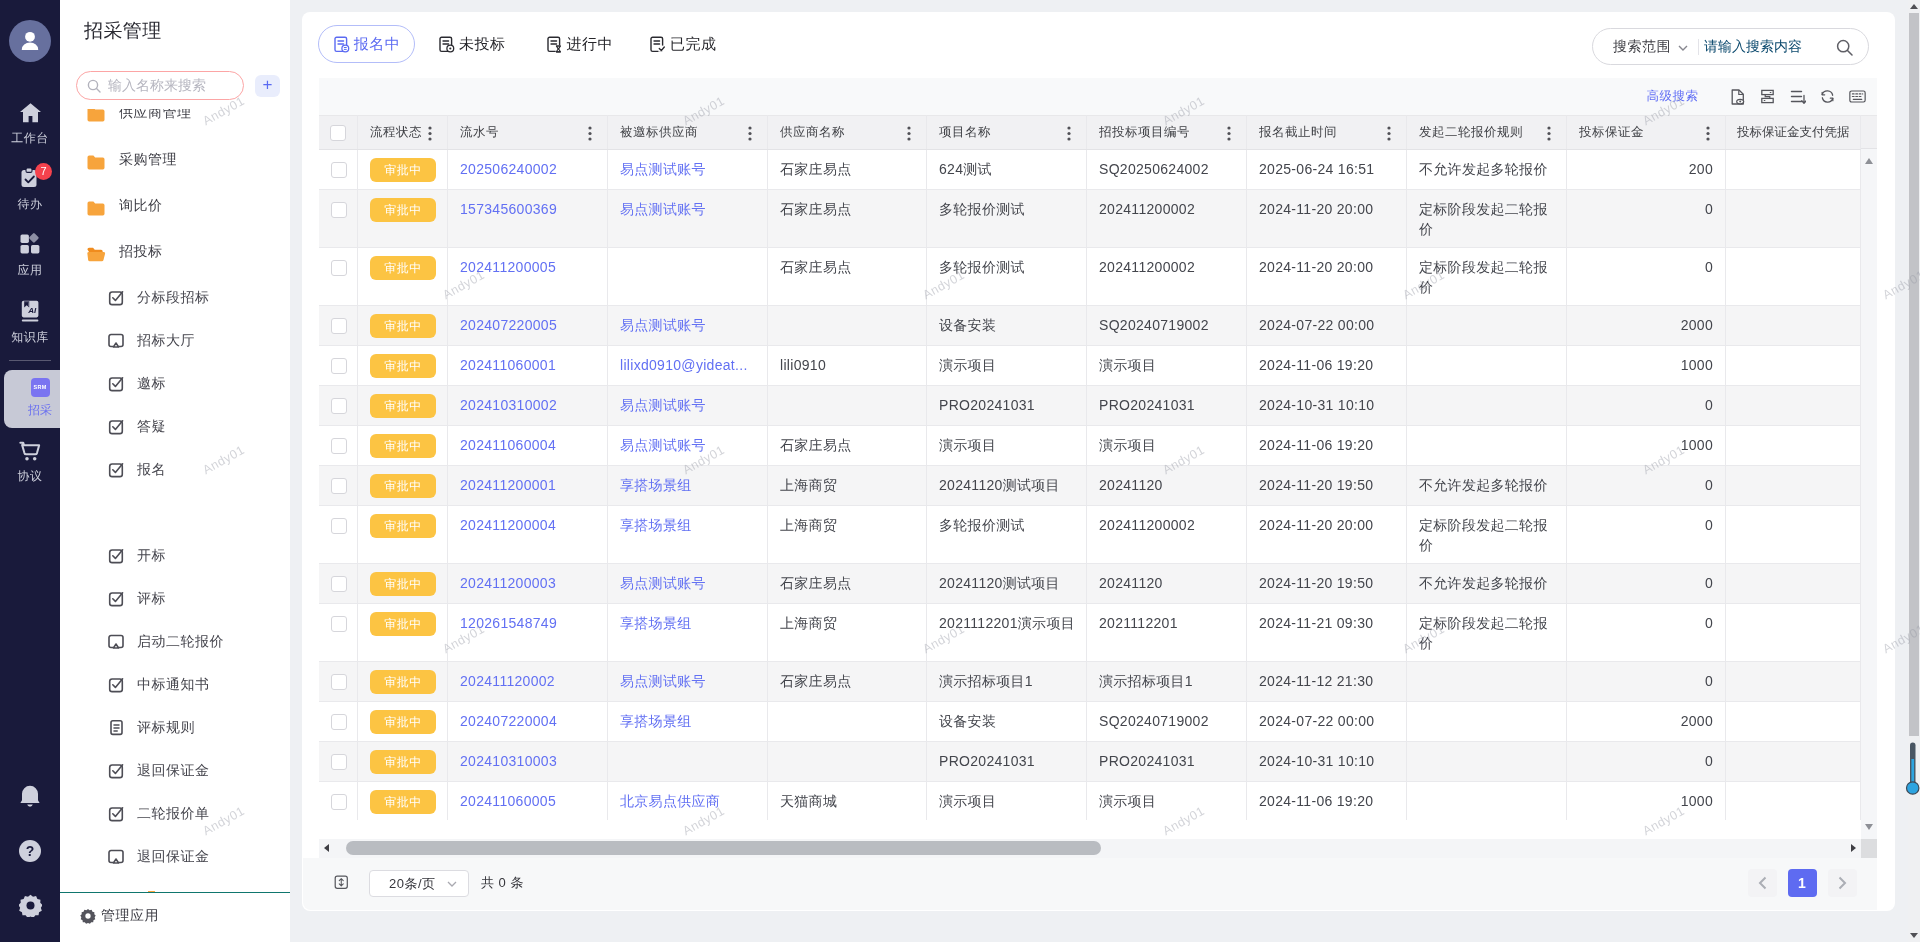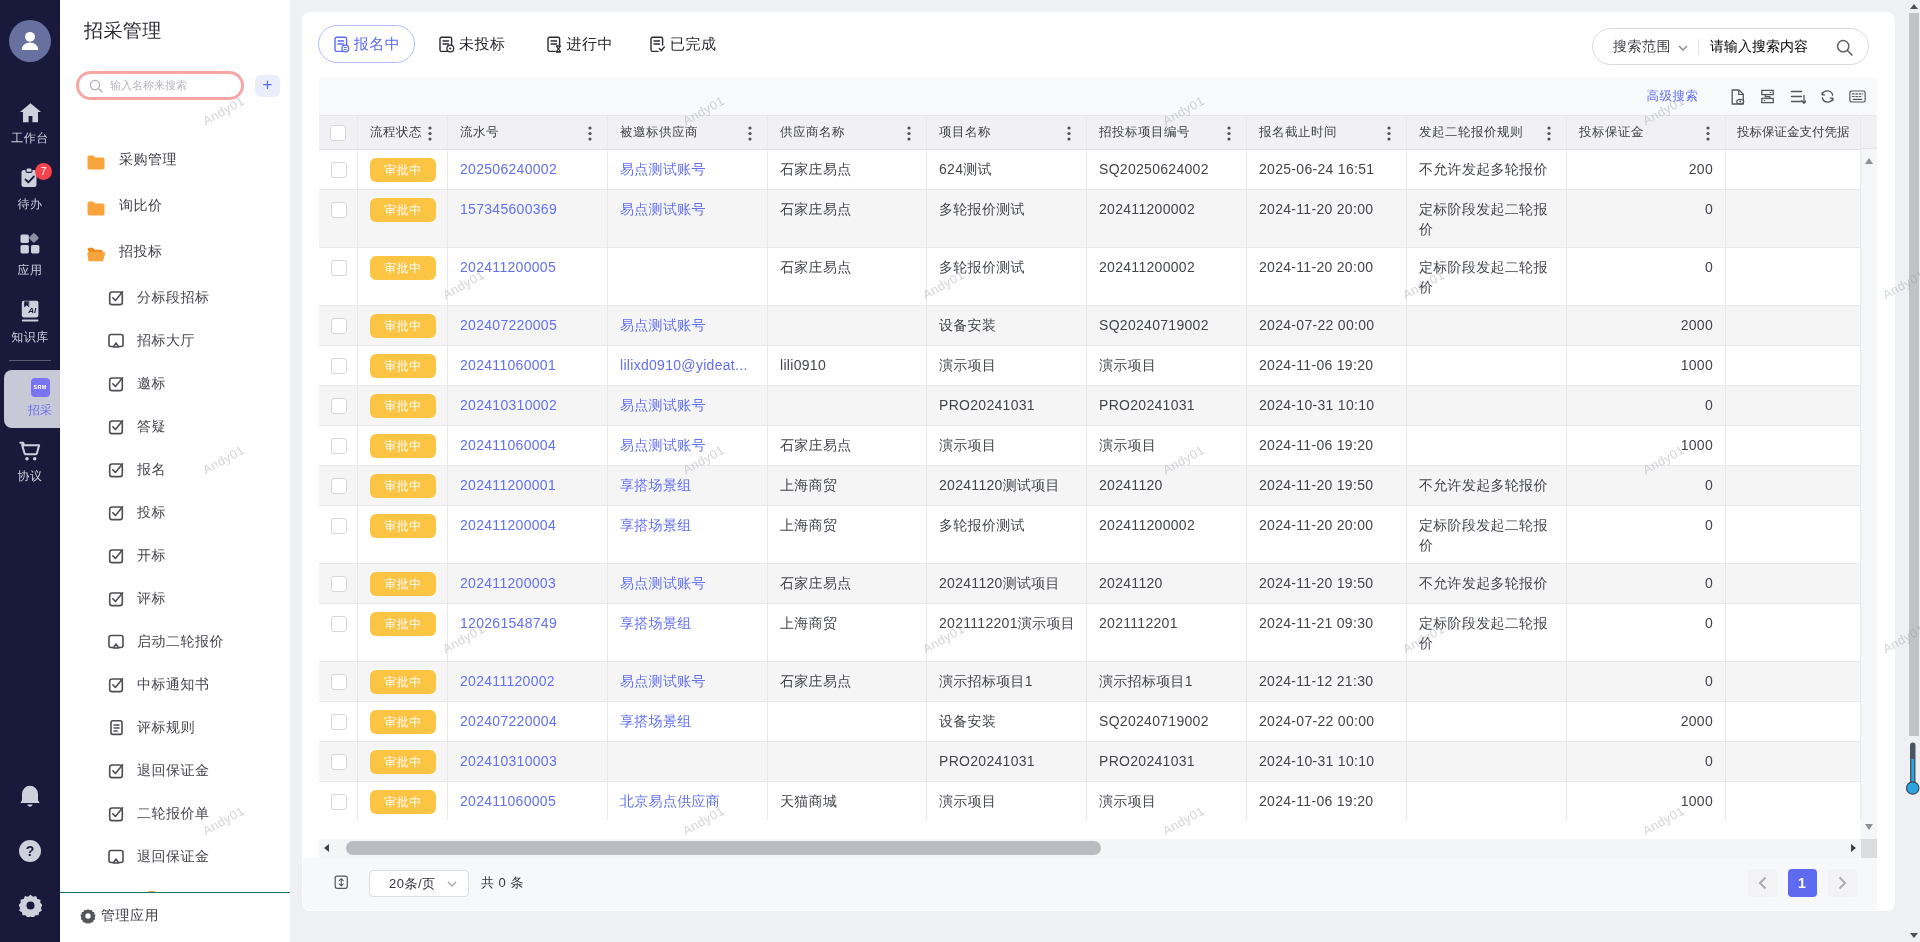--- a/index.html
+++ b/index.html
@@ -9,21 +9,21 @@
 #leftbar .nav{position:absolute;width:60px;text-align:center;color:#ced0dc;font-size:12px}
 #avatar{position:absolute;left:9px;top:20px;width:42px;height:42px;border-radius:50%;background:#67709e;display:flex;align-items:center;justify-content:center}
 .lbl{display:block;margin-top:3px;letter-spacing:.5px}
 #active-item{position:absolute;left:4px;top:370px;width:72px;height:58px;background:#c7c9d6;border-radius:8px;text-align:center}
 #srm{display:inline-block;margin-top:8px;width:19px;height:19px;background:#7a74f1;border-radius:4px;color:#fff;font-size:5.5px;font-weight:bold;line-height:19px;letter-spacing:.3px}
 #active-item .t{display:block;color:#6a70f0;font-size:12px;margin-top:5px}
 #lb-divider{position:absolute;left:9px;top:360px;width:42px;height:0;border-top:1px solid rgba(255,255,255,.28)}
 
 #sidenav{position:absolute;left:60px;top:0;width:230px;height:942px;background:#fff}
 #sn-title{position:absolute;left:24px;top:18px;font-size:19px;color:#2a2a32;font-weight:400;letter-spacing:.4px}
-#sn-search{position:absolute;left:16px;top:71px;width:168px;height:29px;border:3px solid #fca5a5;border-radius:15px;display:flex;align-items:center;padding-left:10px;color:#b6b6c0;font-size:11px}
+#sn-search{position:absolute;left:16px;top:71px;width:168px;height:29px;border:1px solid #fca5a5;border-radius:15px;display:flex;align-items:center;padding-left:10px;color:#b6b6c0;font-size:14px}
 #sn-search svg{margin-right:7px}
 #sn-plus{position:absolute;left:195px;top:75px;width:25px;height:22px;background:#e9edfc;border-radius:6px;color:#5a6af2;font-size:17px;line-height:20px;text-align:center}
 #sn-menu{position:absolute;left:0;top:108.5px;width:230px;height:783px;overflow:hidden}
 .mi{position:absolute;left:0;width:230px;height:43px;display:flex;align-items:center}
 .mi .ic{width:20px;margin-left:26px;display:flex;justify-content:center;margin-top:4px}
 .mi .tx{margin-left:13px;font-size:14px;color:#3c3c44;letter-spacing:.5px}
 .mi.sub .ic{margin-left:47px;width:18px;margin-top:0}
 .mi.sub .tx{margin-left:12px;color:#45454d}
 #sn-foot{position:absolute;left:0;top:892px;width:230px;height:50px;border-top:1px solid #0f766e}
 #sn-foot .in{display:flex;align-items:center;margin:14px 0 0 20px;font-size:14px;color:#3c3c44;letter-spacing:.5px}
@@ -33,21 +33,21 @@
 
 #tabs{position:absolute;left:16px;top:13px;height:38px;display:flex;align-items:center}
 .tab{display:flex;align-items:center;font-size:15px;color:#26262b;letter-spacing:.5px}
 .tab svg{margin-right:4px}
 #tab-active{width:97px;height:38px;border:1px solid #b3bdf9;border-radius:19px;background:#fff;color:#5b6af2;justify-content:center}
 
 #searchpill{position:absolute;left:1290px;top:16px;width:277px;height:37px;border:1px solid #d9d9de;border-radius:19px;display:flex;align-items:center;font-size:14px}
 #searchpill .lab{margin-left:20px;color:#3f3f45;letter-spacing:.5px}
 #searchpill .car{margin-left:7px;margin-top:2px}
 #searchpill .div{width:1px;height:16px;background:#e3e3e8;margin-left:10px}
-#searchpill .ph{margin-left:11px;color:#000000}
+#searchpill .ph{margin-left:5px;color:#0c4a6e}
 #searchpill .mag{position:absolute;right:15px;top:10px}
 
 #band{position:absolute;left:16.5px;top:66px;width:1558px;height:37px;background:#f8f9fa;display:flex;align-items:center;justify-content:flex-end}
 #band .adv{color:#5f6df5;font-size:12.5px;letter-spacing:.5px;margin-right:24px}
 #band .bicon{width:30px;display:flex;justify-content:center}
 
 #tblwrap{position:absolute;left:16.5px;top:103px;width:1542px;height:705px;overflow:hidden}
 table{border-collapse:collapse;table-layout:fixed;width:1542px}
 th,td{border-right:1px solid #e9e9ec;overflow:hidden;white-space:nowrap;font-size:14px;padding:0 12px;vertical-align:top}
 thead th{background:#f1f1f3;height:34px;color:#3f4045;font-weight:normal;font-size:12.5px;text-align:left;vertical-align:middle;border-bottom:1px solid #e3e3e6;border-top:1px solid #e8e8ea;position:relative;letter-spacing:.5px}
@@ -137,20 +137,28 @@
       </svg></div>
 </div>
 <div id="sidenav">
 <div id="sn-title">招采管理</div>
 <div id="sn-search"><svg width="14" height="14" viewBox="0 0 14 14">
         <circle cx="6" cy="6" r="4.6" fill="none" stroke="#b2b2bc" stroke-width="1.4"></circle>
         <path d="M9.5 9.5 L13 13" stroke="#b2b2bc" stroke-width="1.4" stroke-linecap="round"></path>
       </svg>输入名称来搜索</div>
 <div id="sn-plus">+</div>
 <div id="sn-menu">
+<div class="mi" style="top:-17.5px">
+        <span class="ic">
+          <svg width="20" height="17" viewBox="0 0 20 17">
+            <path d="M1.5 3.2 a1.7 1.7 0 0 1 1.7-1.7 h4.2 l1.8 2 h7.6 a1.7 1.7 0 0 1 1.7 1.7 v8.6 a1.7 1.7 0 0 1 -1.7 1.7 H3.2 a1.7 1.7 0 0 1 -1.7-1.7 Z" fill="#f7a43c"></path>
+          </svg>
+        </span>
+        <span class="tx">供应商管理</span>
+      </div>
 <div class="mi" style="top:30px">
         <span class="ic">
           <svg width="20" height="17" viewBox="0 0 20 17">
             <path d="M1.5 3.2 a1.7 1.7 0 0 1 1.7-1.7 h4.2 l1.8 2 h7.6 a1.7 1.7 0 0 1 1.7 1.7 v8.6 a1.7 1.7 0 0 1 -1.7 1.7 H3.2 a1.7 1.7 0 0 1 -1.7-1.7 Z" fill="#f7a43c"></path>
           </svg>
         </span>
         <span class="tx">采购管理</span>
       </div>
 <div class="mi" style="top:76px">
         <span class="ic">
@@ -206,29 +214,20 @@
         <span class="tx">答疑</span>
       </div>
 <div class="mi sub" style="top:339.5px">
         <span class="ic">
           <svg width="17" height="17" viewBox="0 0 17 17">
             <rect x="1.7" y="3" width="12.6" height="12.6" rx="2.4" fill="none" stroke="#4d4d55" stroke-width="1.6"></rect>
             <path d="M4.8 8.8 L7.4 11.4 L14.6 2.8" fill="none" stroke="#4d4d55" stroke-width="1.6" stroke-linecap="round" stroke-linejoin="round"></path>
           </svg>
         </span>
         <span class="tx">报名</span>
-      </div>
-<div class="mi sub" style="top:382.5px">
-        <span class="ic">
-          <svg width="17" height="17" viewBox="0 0 17 17">
-            <rect x="1.7" y="3" width="12.6" height="12.6" rx="2.4" fill="none" stroke="#4d4d55" stroke-width="1.6"></rect>
-            <path d="M4.8 8.8 L7.4 11.4 L14.6 2.8" fill="none" stroke="#4d4d55" stroke-width="1.6" stroke-linecap="round" stroke-linejoin="round"></path>
-          </svg>
-        </span>
-        <span class="tx">投标</span>
       </div>
 <div class="mi sub" style="top:425.5px">
         <span class="ic">
           <svg width="17" height="17" viewBox="0 0 17 17">
             <rect x="1.7" y="3" width="12.6" height="12.6" rx="2.4" fill="none" stroke="#4d4d55" stroke-width="1.6"></rect>
             <path d="M4.8 8.8 L7.4 11.4 L14.6 2.8" fill="none" stroke="#4d4d55" stroke-width="1.6" stroke-linecap="round" stroke-linejoin="round"></path>
           </svg>
         </span>
         <span class="tx">开标</span>
       </div>

